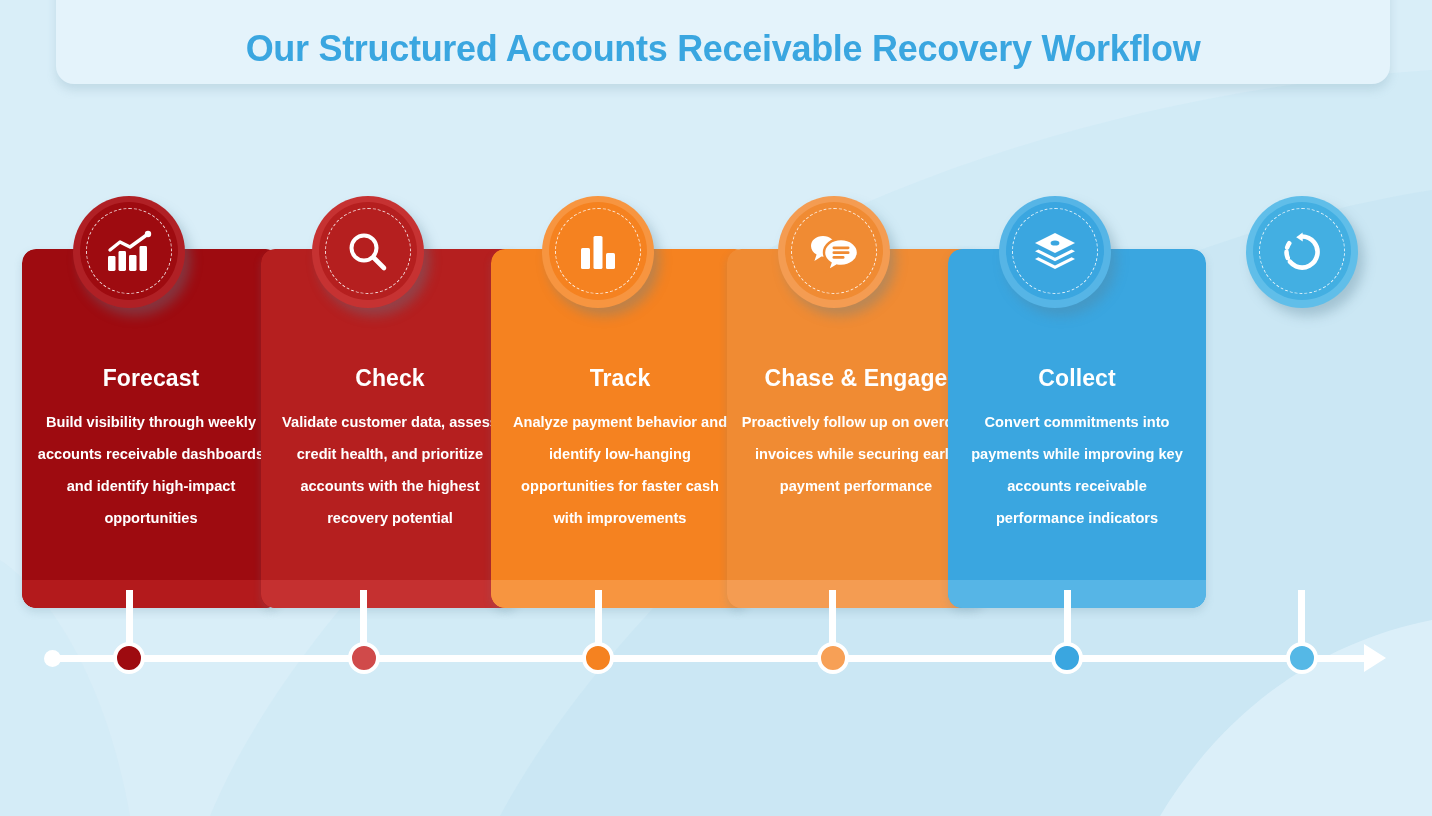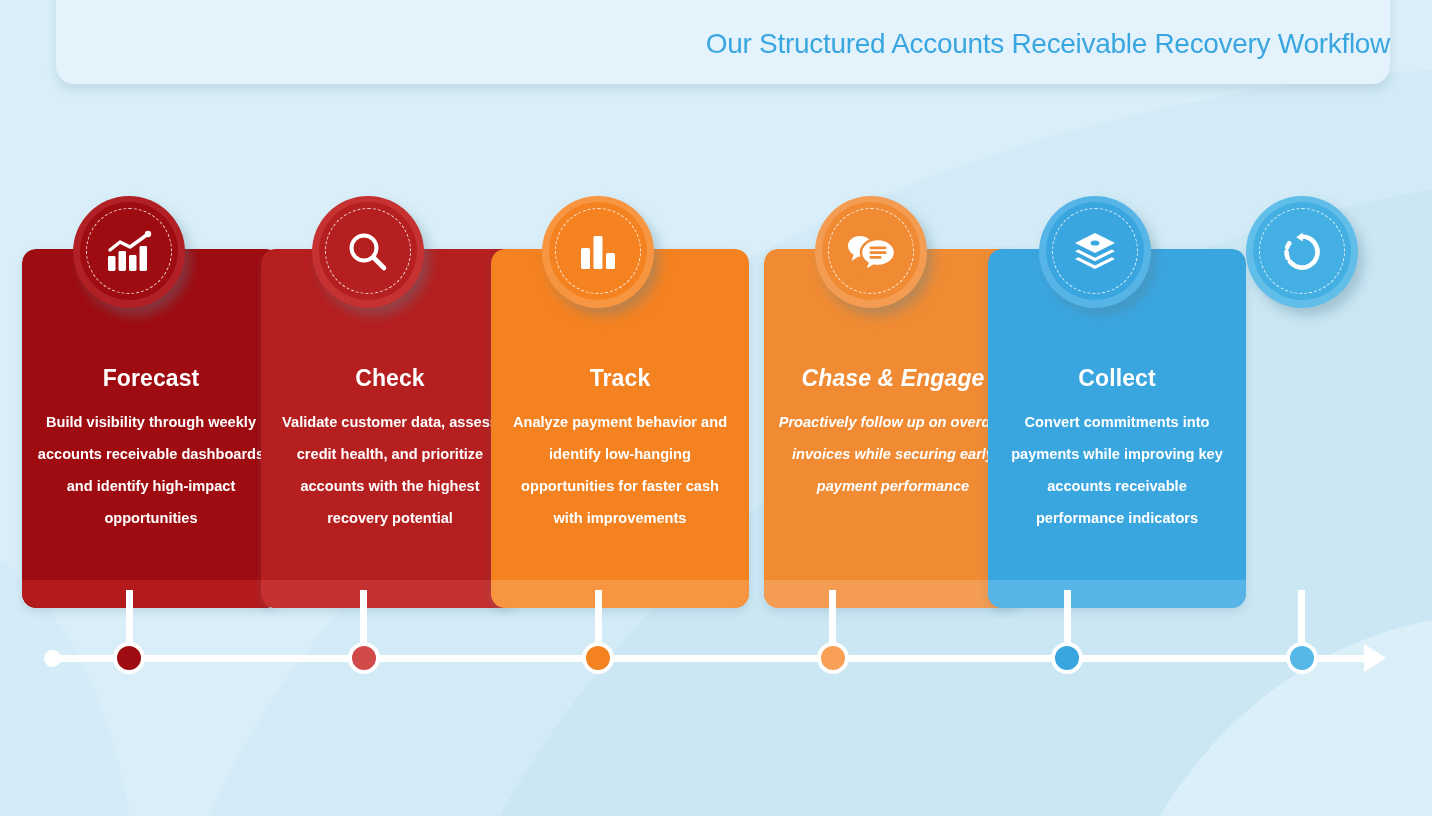--- a/index.html
+++ b/index.html
@@ -35,23 +35,23 @@
     border-radius: 18px;
     box-shadow: 0 6px 10px rgba(110,150,170,0.22);
     z-index: 3;
   }
 
   .header-title {
     position: absolute;
     left: 0;
     right: 0;
     top: 62px;
-    text-align: right;
-    font-size: 28px;
-    font-weight: normal;
+    text-align: center;
+    font-size: 36px;
+    font-weight: bold;
     color: #3aa6e0;
     letter-spacing: -0.3px;
     white-space: nowrap;
   }
 
   
   .cards {
     position: absolute;
     left: 0;
     top: 196px;
@@ -313,21 +313,21 @@
       <div class="badge-dash"></div>
       <div class="badge-icon">
           <svg width="40" height="40" viewBox="0 0 40 40">
         <rect x="3" y="16" width="9" height="21" rx="1.6" fill="#fff"></rect>
         <rect x="15.5" y="4" width="9" height="33" rx="1.6" fill="#fff"></rect>
         <rect x="28" y="21" width="9" height="16" rx="1.6" fill="#fff"></rect>
       </svg>
         </div>
     </div>
     </div>
-    <div class="step" style="left: 764px; font-style: italic;">
+    <div class="step" style="left: 727px;">
     <div class="step-card">
       <div class="card-body" style="background:#f08b33"></div>
       <div class="card-foot" style="background:#f49c52"></div>
       <div class="card-text">
         <div class="step-title">Chase &amp; Engage</div>
         <div class="step-desc">Proactively follow up on overdue invoices while securing early payment performance</div>
       </div>
     </div>
     <div class="badge">
       <div class="badge-outer" style="background:#f49c52"></div>
@@ -337,21 +337,21 @@
           <svg width="50" height="42" viewBox="0 0 50 42">
         <path d="M14 5 C7 5 2 9.4 2 15 C2 18.6 4.2 21.8 7.6 23.6 L5.4 30 L12.4 25.6 C13 25.7 13.5 25.7 14 25.7 C21 25.7 26 21.3 26 15 C26 9.4 21 5 14 5 Z" fill="#fff"></path>
         <path d="M32 8 C22.6 8 15 14 15 21.5 C15 25.8 17.5 29.6 21.4 32.1 L18.6 40 L28 34.6 C29.2 34.8 30.6 34.9 32 34.9 C41.4 34.9 49 28.9 49 21.5 C49 14 41.4 8 32 8 Z" fill="#fff" stroke="#f08b33" stroke-width="2.4"></path>
         <rect x="23.5" y="15.5" width="17" height="2.7" rx="1.35" fill="#f08b33"></rect>
         <rect x="23.5" y="20.3" width="17" height="2.7" rx="1.35" fill="#f08b33"></rect>
         <rect x="23.5" y="25.1" width="12" height="2.7" rx="1.35" fill="#f08b33"></rect>
       </svg>
         </div>
     </div>
     </div>
-    <div class="step" style="left: 988px;">
+    <div class="step" style="left: 948px;">
     <div class="step-card">
       <div class="card-body" style="background:#3aa6e0"></div>
       <div class="card-foot" style="background:#56b5e6"></div>
       <div class="card-text">
         <div class="step-title">Collect</div>
         <div class="step-desc">Convert commitments into payments while improving key accounts receivable performance indicators</div>
       </div>
     </div>
     <div class="badge">
       <div class="badge-outer" style="background:#56b5e6"></div>

